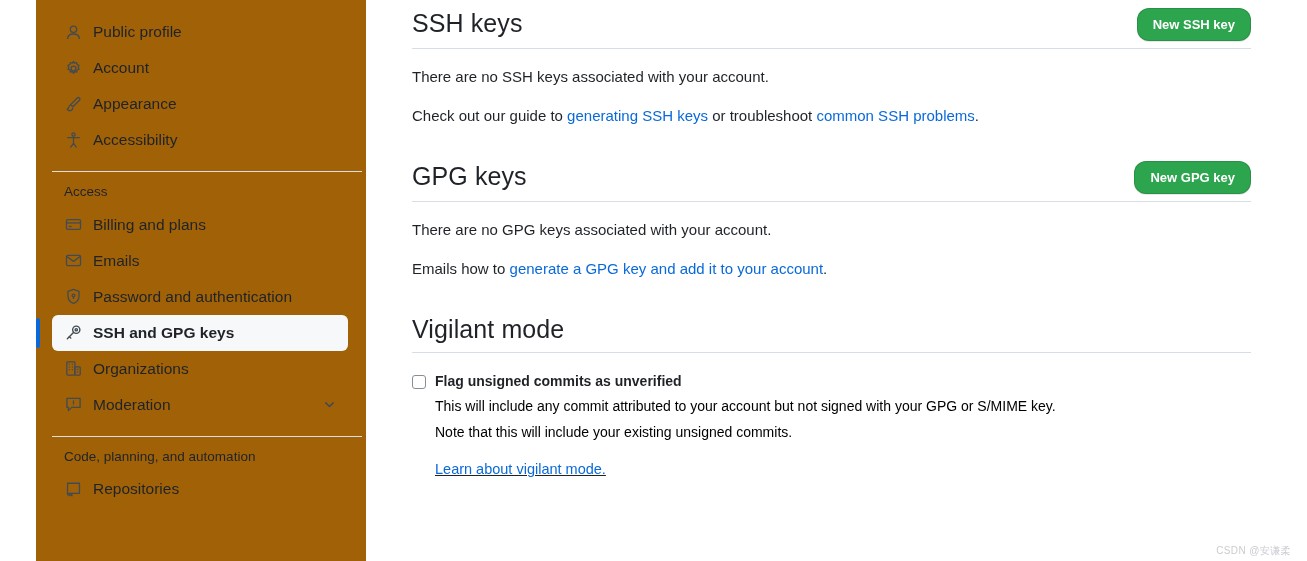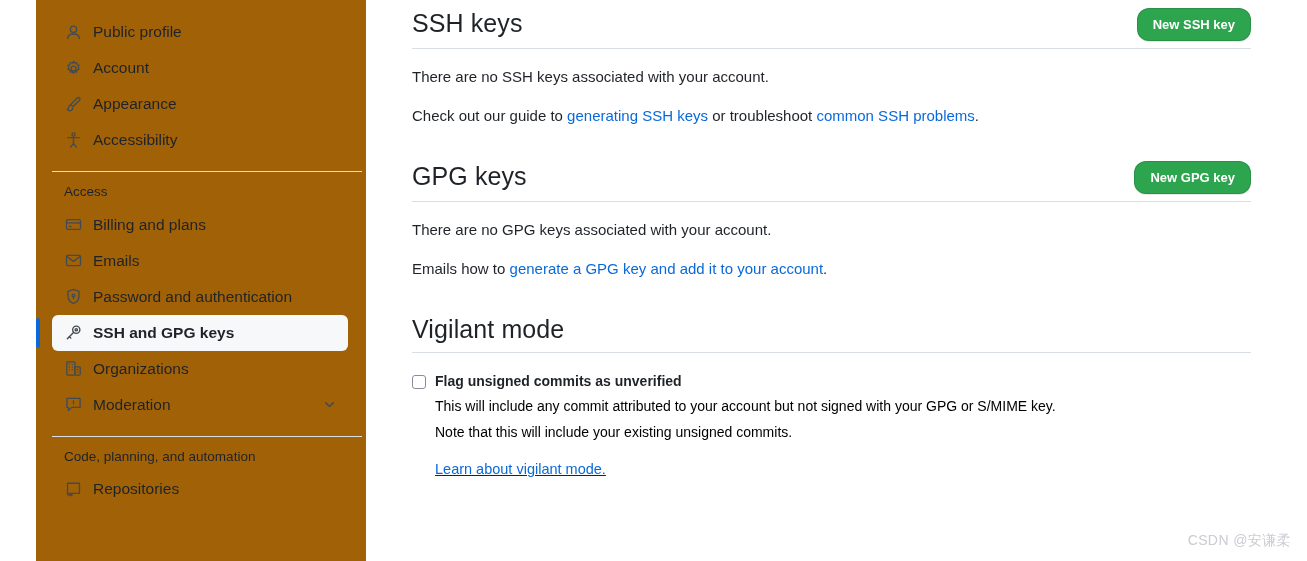--- a/index.html
+++ b/index.html
@@ -197,22 +197,22 @@
     margin-left: 23px;
     margin-top: 18px;
     font-size: 14.5px;
     text-decoration: underline;
   }
 
   
   .watermark {
     position: absolute;
     right: 16px;
-    bottom: 11px;
-    font-size: 14px;
+    bottom: 3px;
+    font-size: 10px;
     color: #c9ccd1;
     letter-spacing: 0.4px;
     user-select: none;
     white-space: nowrap;
   }
 </style>
 </head>
 <body>
 
 <div class="page">

